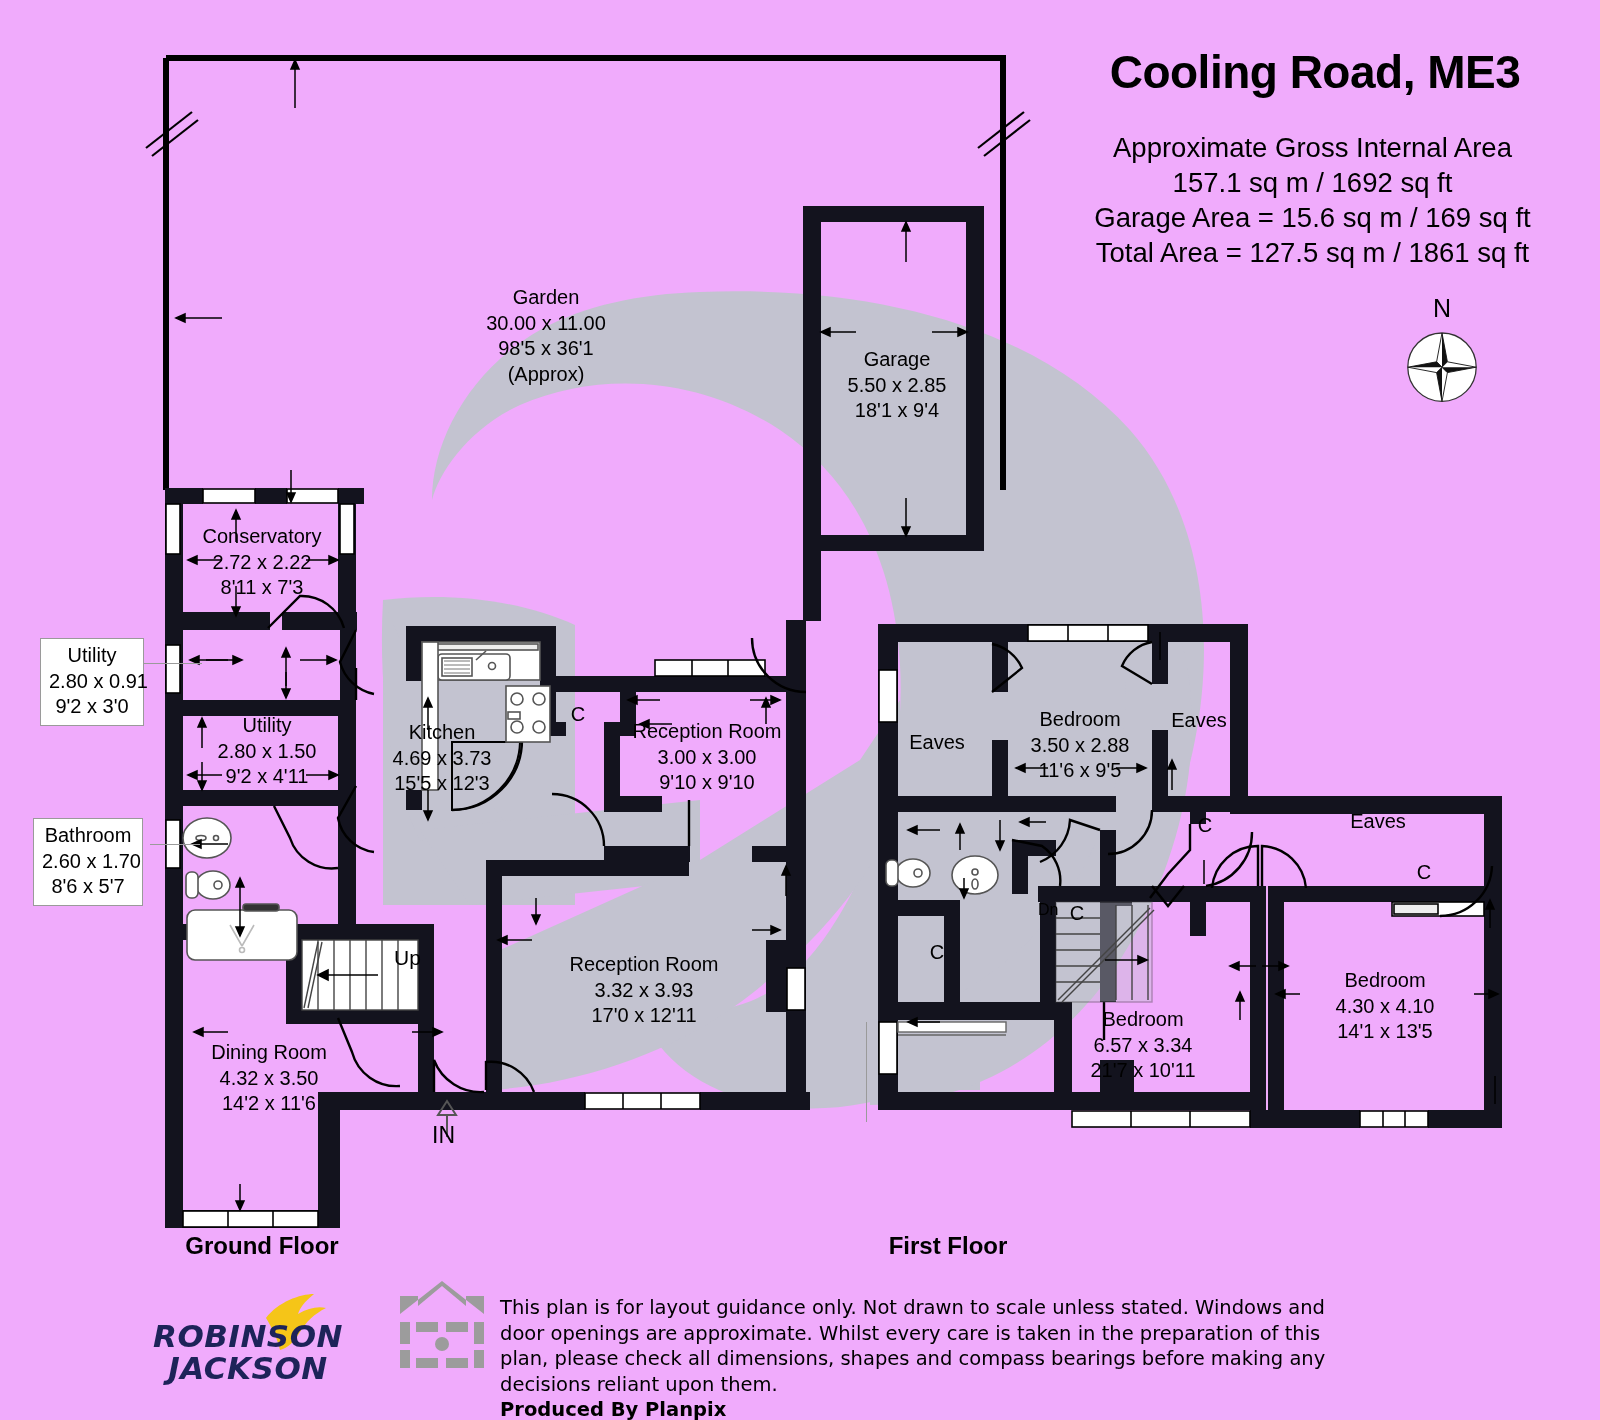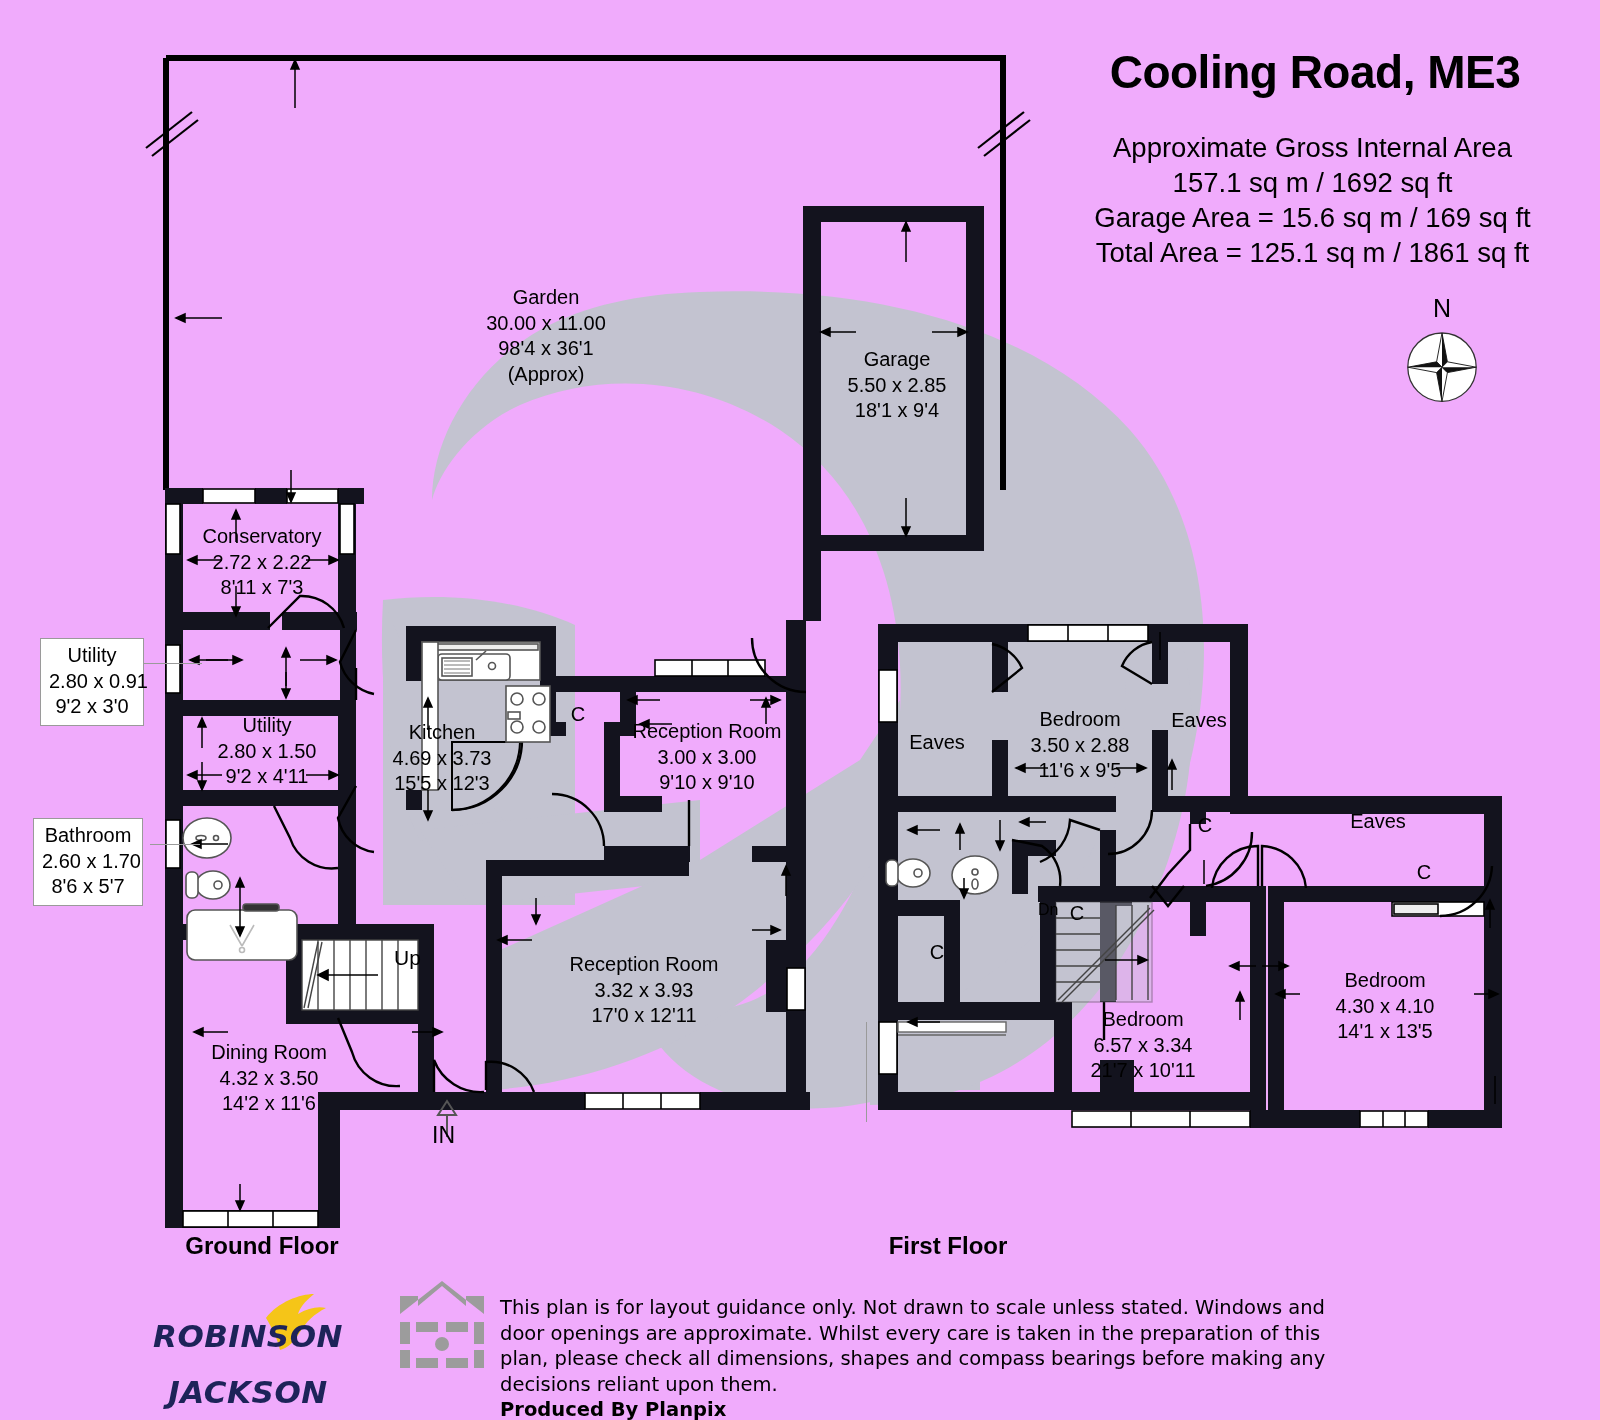--- a/index.html
+++ b/index.html
@@ -82,21 +82,21 @@
   #footer-note .pb{font-weight:bold;}
 
   #logo{position:absolute;left:118px;top:1288px;width:260px;height:92px;}
   #logo .ln{
     position:absolute;left:0;width:100%;text-align:center;
     color:#1d2359;font-weight:bold;font-style:italic;
     font-size:31px;letter-spacing:0.5px;
     font-family:"DejaVu Sans", sans-serif;
   }
   #logo .l1{top:30px;}
-  #logo .l2{top:62px;margin-top:24px;}
+  #logo .l2{top:62px;}
 
   #planpix-icon{position:absolute;left:394px;top:1280px;width:96px;height:92px;}
 </style>
 </head>
 <body>
 
 <div id="page">
 
   <svg id="plan-svg" viewBox="0 0 1600 1420">
     <defs>
@@ -559,42 +559,42 @@
         <line x1="1495" y1="1076" x2="1495" y2="1104"></line>
       </g>
     </g>
   </svg>
 
   <div id="title" class="hdr">Cooling Road, ME3</div>
   <div id="areas" class="hdr">
     <div>Approximate Gross Internal Area</div>
     <div>157.1 sq m / 1692 sq ft</div>
     <div>Garage Area = 15.6 sq m / 169 sq ft</div>
-    <div>Total Area = 125.1 sq m / 1861 sq ft</div>
+    <div>Total Area = 127.5 sq m / 1861 sq ft</div>
   </div>
 
   <div id="compass">
     <div class="nlet">N</div>
     <svg viewBox="0 0 100 100" style="position:absolute;left:0;top:28px;width:100px;height:90px;">
       <circle cx="50" cy="48" r="38" fill="#fff" stroke="#333" stroke-width="1.4"></circle>
       <polygon points="50,10 56,42 50,48 44,42" fill="#fff" stroke="#111" stroke-width="1"></polygon>
       <polygon points="50,10 56,42 50,48" fill="#111"></polygon>
       <polygon points="50,86 56,54 50,48 44,54" fill="#fff" stroke="#111" stroke-width="1"></polygon>
       <polygon points="50,86 44,54 50,48" fill="#111"></polygon>
       <polygon points="12,48 44,54 50,48 44,42" fill="#fff" stroke="#111" stroke-width="1"></polygon>
       <polygon points="12,48 44,42 50,48" fill="#111"></polygon>
       <polygon points="88,48 56,54 50,48 56,42" fill="#fff" stroke="#111" stroke-width="1"></polygon>
       <polygon points="88,48 56,54 50,48" fill="#111"></polygon>
     </svg>
   </div>
 
   <div class="rlbl" style="left:546px;top:285px;">
     <span class="nm">Garden</span>
     <span class="dm">30.00 x 11.00</span>
-    <span class="dm">98'4 x 36'1</span>
+    <span class="dm">98'5 x 36'1</span>
     <span class="dm">(Approx)</span>
   </div>
 
   <div class="rlbl" style="left:897px;top:347px;">
     <span class="nm">Garage</span>
     <span class="dm">5.50 x 2.85</span>
     <span class="dm">18'1 x 9'4</span>
   </div>
 
   <div class="rlbl" style="left:262px;top:524px;">

